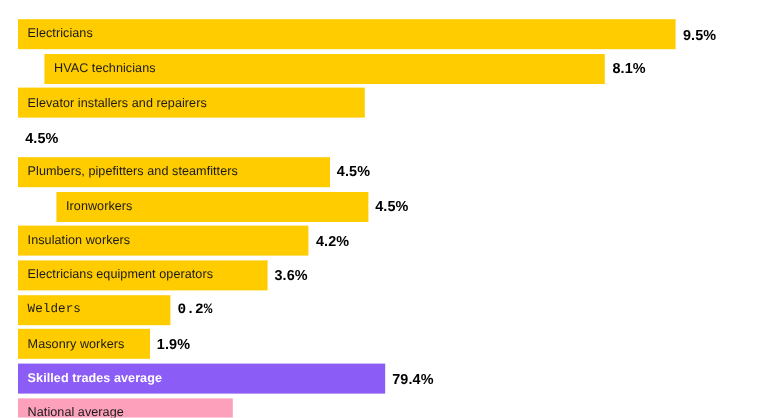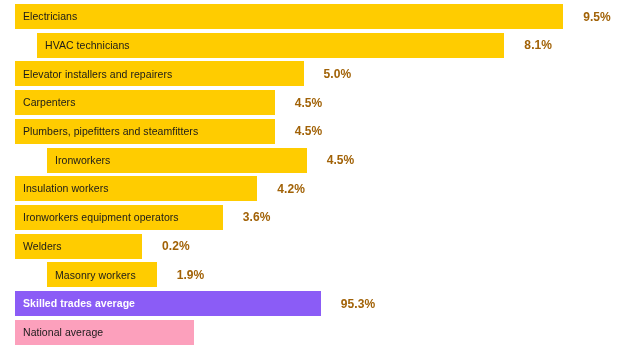--- a/index.html
+++ b/index.html
@@ -16,21 +16,21 @@
   #chart-root {
     position: relative;
     width: 632px;
     height: 348px;
     background: #ffffff;
     box-sizing: border-box;
   }
   .bars-area {
     position: absolute;
     left: 0;
-    top: 0;
+    top: 12px;
     width: 632px;
     height: 253px;
     border-radius: 31px;
   }
   .bar-row {
     position: absolute;
     left: 15px;
     height: 25px;
     display: flex;
     align-items: stretch;
@@ -62,25 +62,25 @@
     color: #ffffff;
     font-weight: 700;
   }
   .bar-rect.pink .bar-label {
     color: #1a1a1a;
     font-weight: 400;
   }
   .bar-value {
     font-size: 12px;
     font-weight: 700;
-    color: #a16207;
+    color: #000000;
     white-space: nowrap;
     display: flex;
     align-items: center;
-    padding-left: 20px;
+    padding-left: 6px;
     letter-spacing: 0.1px;
   }
 </style>
 </head>
 <body>
 
 <div id="chart-root">
   <div class="bars-area">
       <div class="bar-row" style="top: 4px;">
         <div class="bar-rect" style="width: 548.15px;">
@@ -91,26 +91,22 @@
       <div class="bar-row" style="top: 32.7px; margin-left: 22px;">
         <div class="bar-rect" style="width: 467.37px;">
           <span class="bar-label">HVAC technicians</span>
         </div>
         <span class="bar-value">8.1%</span>
       </div>
       <div class="bar-row" style="top: 61.4px; justify-content: flex-end;">
         <div class="bar-rect" style="width: 288.5px;">
           <span class="bar-label">Elevator installers and repairers</span>
         </div>
-        <span class="bar-value">5.0%</span>
       </div>
       <div class="bar-row" style="top: 90.1px;">
-        <div class="bar-rect" style="width: 259.65px;">
-          <span class="bar-label">Carpenters</span>
-        </div>
         <span class="bar-value">4.5%</span>
       </div>
       <div class="bar-row" style="top: 118.8px; justify-content: center;">
         <div class="bar-rect" style="width: 259.65px;">
           <span class="bar-label">Plumbers, pipefitters and steamfitters</span>
         </div>
         <span class="bar-value">4.5%</span>
       </div>
       <div class="bar-row" style="top: 147.5px; margin-left: 32px;">
         <div class="bar-rect" style="width: 259.65px;">
@@ -119,41 +115,41 @@
         <span class="bar-value">4.5%</span>
       </div>
       <div class="bar-row" style="top: 176.2px;">
         <div class="bar-rect" style="width: 242.34px;">
           <span class="bar-label">Insulation workers</span>
         </div>
         <span class="bar-value">4.2%</span>
       </div>
       <div class="bar-row" style="top: 204.9px;">
         <div class="bar-rect" style="width: 207.72px;">
-          <span class="bar-label">Ironworkers equipment operators</span>
+          <span class="bar-label">Electricians equipment operators</span>
         </div>
         <span class="bar-value">3.6%</span>
       </div>
-      <div class="bar-row" style="top: 233.6px;">
+      <div class="bar-row" style="top: 233.6px; font-family: Liberation Mono, monospace;">
         <div class="bar-rect" style="width: 126.94px;">
           <span class="bar-label">Welders</span>
         </div>
         <span class="bar-value">0.2%</span>
       </div>
-      <div class="bar-row" style="top: 262.3px; margin-left: 32px;">
+      <div class="bar-row" style="top: 262.3px;">
         <div class="bar-rect" style="width: 109.63px;">
           <span class="bar-label">Masonry workers</span>
         </div>
         <span class="bar-value">1.9%</span>
       </div>
       <div class="bar-row" style="top: 291px;">
         <div class="bar-rect black" style="width: 305.81px;">
           <span class="bar-label">Skilled trades average</span>
         </div>
-        <span class="bar-value">95.3%</span>
+        <span class="bar-value">79.4%</span>
       </div>
       <div class="bar-row" style="top: 319.7px;">
         <div class="bar-rect pink" style="width: 178.87px;">
           <span class="bar-label">National average</span>
         </div>
       </div>
     </div>
 </div>
 
 </body></html>

